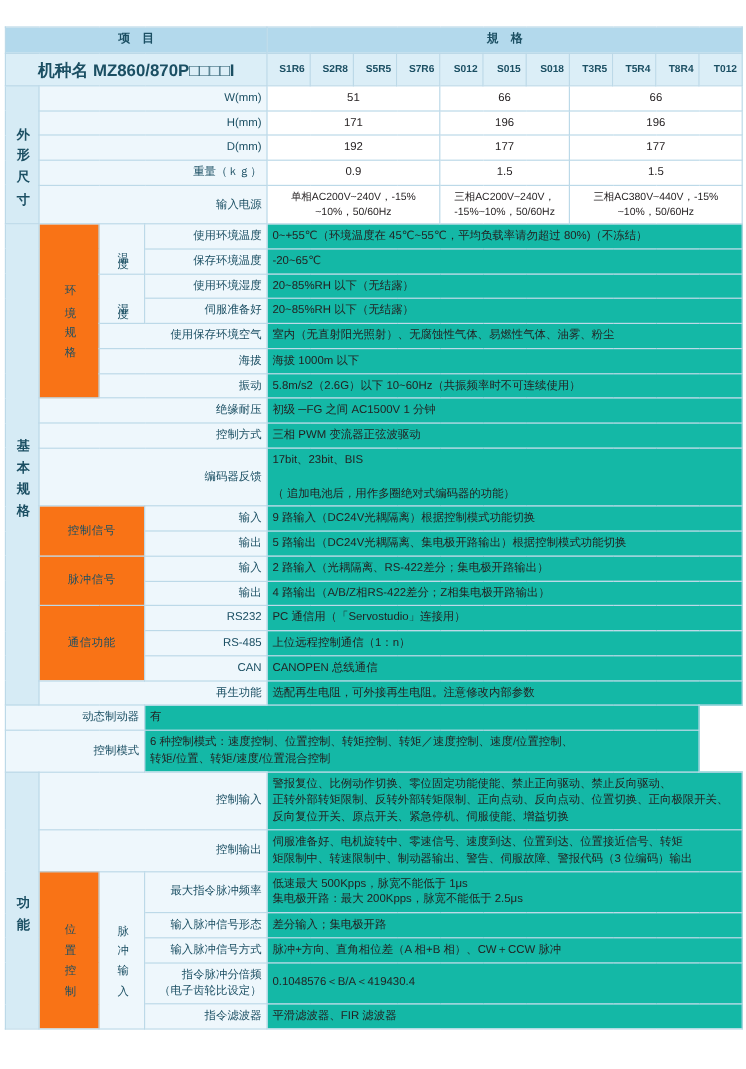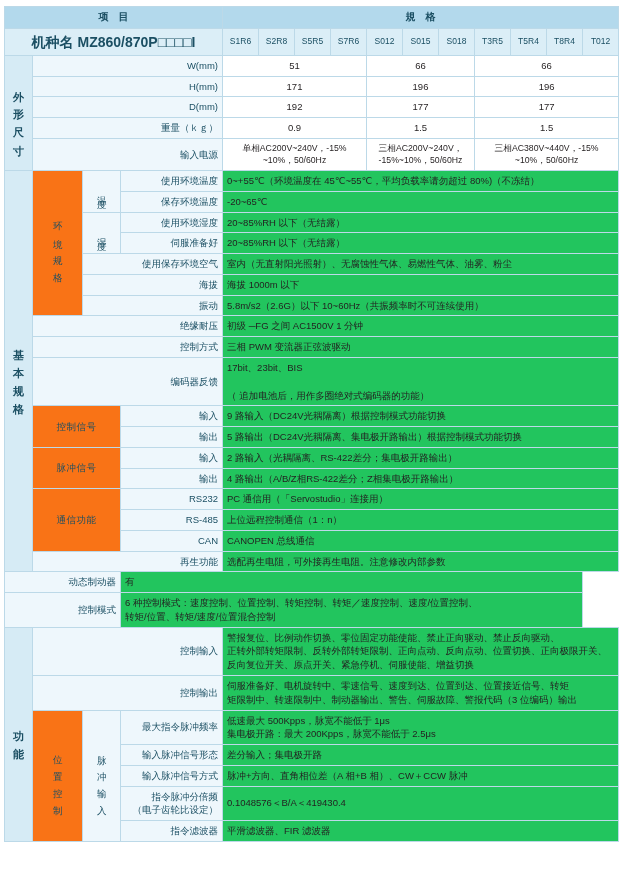--- a/index.html
+++ b/index.html
@@ -2,21 +2,21 @@
 <html><head>
 <meta charset="utf-8">
 <style>
   html,body{margin:0;padding:0;background:#ffffff;}
   body{
     font-family:"Liberation Sans","DejaVu Sans",sans-serif;
     font-size:9.5px;
     color:#231f20;
     width:622px;
   }
-  #sheet{width:622px;padding:6px 4px 6px 4px;box-sizing:border-box;}
+  #sheet{width:622px;padding:22px 4px 6px 4px;box-sizing:border-box;}
   table.spec{
     border-collapse:collapse;
     width:614px;
     table-layout:fixed;
   }
   table.spec td{
     border:1px solid #bcd9e8;
     padding:3px 4px;
     vertical-align:middle;
     line-height:1.45;
@@ -25,22 +25,22 @@
   .hdr{
     background:#b3d9ec;
     text-align:center;
     font-weight:bold;
     color:#1b4f63;
     font-size:10px;
     padding:5px 2px;
   }
   .modelrow{
     background:#dbeef7;
-    text-align:center;
-    font-weight:normal;
+    text-align:right;
+    font-weight:bold;
     font-size:8.5px;
     color:#1b4f63;
     padding:4px 2px;
   }
   .lblmodel{
     background:#dbeef7;
     text-align:center;
     font-size:14px;
     font-weight:bold;
     color:#1b4f63;
@@ -66,21 +66,21 @@
     font-size:9.5px;
     color:#1b4f63;
   }
   .item{
     background:#eef7fc;
     text-align:right;
     font-size:9.5px;
     color:#1b4f63;
   }
   .val{
-    background:#22c55e;
+    background:#14b8a6;
     text-align:left;
     font-size:9.5px;
     padding-left:6px;
   }
   .valc{
     background:#ffffff;
     text-align:center;
     font-size:9.5px;
     margin-left:16px;
   }

